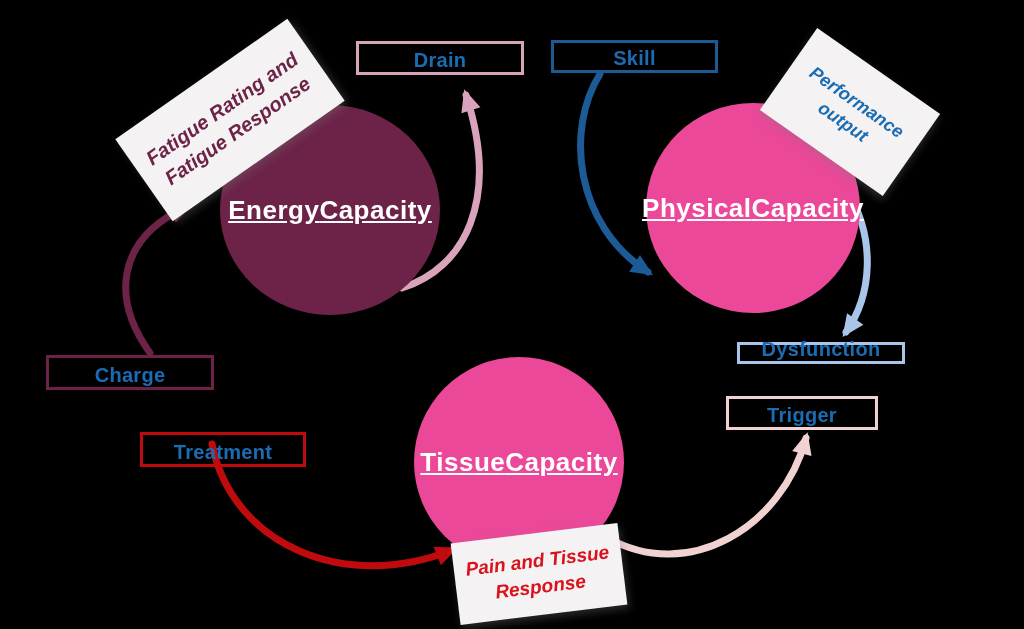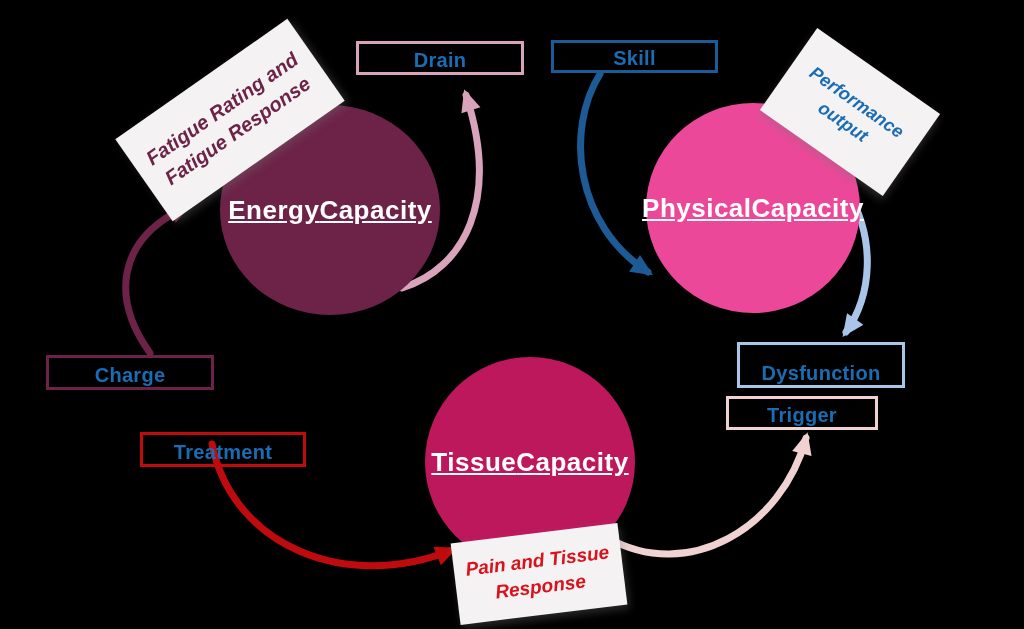--- a/index.html
+++ b/index.html
@@ -66,21 +66,21 @@
   <div class="node" style="left: 220px; top: 105px; width: 220px; height: 210px; background-color: rgb(109, 35, 72);">
     <span>Energy</span>
     <span>Capacity</span>
   </div>
 
   <div class="node" style="left: 646px; top: 103px; width: 214px; height: 210px; background-color: #ec4899;">
     <span>Physical</span>
     <span>Capacity</span>
   </div>
 
-  <div class="node" style="left: 425px; top: 357px; width: 210px; height: 210px; background-color: #be185d;">
+  <div class="node" style="left: 414px; top: 357px; width: 210px; height: 210px; background-color: #ec4899;">
     <span>Tissue</span>
     <span>Capacity</span>
   </div>
 
   <div class="note" style="left: 125px; top: 70px; width: 210px; height: 100px; font-size: 20px; transform: rotate(-35deg); background-color: rgb(244, 242, 243); color: rgb(109, 35, 72);">
     <span>Fatigue Rating and</span>
     <span>Fatigue Response</span>
   </div>
 
   <div class="note" style="left: 775px; top: 62px; width: 150px; height: 100px; font-size: 18px; transform: rotate(35deg); background-color: rgb(244, 242, 243); color: rgb(26, 108, 179);">
@@ -102,21 +102,21 @@
   </div>
 
   <div class="box" style="left: 46px; top: 355px; width: 168px; height: 35px; border-color: rgb(109, 35, 72); color: rgb(26, 108, 179);">
     <span>Charge</span>
   </div>
 
   <div class="box" style="left: 140px; top: 432px; width: 166px; height: 35px; border-color: rgb(192, 11, 14); color: rgb(26, 108, 179);">
     <span>Treatment</span>
   </div>
 
-  <div class="box" style="left: 737px; top: 342px; width: 168px; height: 46px; border-color: rgb(169, 198, 234); color: rgb(26, 108, 179);">
+  <div class="box" style="left: 737px; top: 342px; width: 168px; height: 22px; border-color: rgb(169, 198, 234); color: rgb(26, 108, 179);">
     <span>Dysfunction</span>
   </div>
 
   <div class="box" style="left: 726px; top: 396px; width: 152px; height: 34px; border-color: rgb(240, 210, 210); color: rgb(26, 108, 179);">
     <span>Trigger</span>
   </div>
 
 </div>
 
 </body></html>

